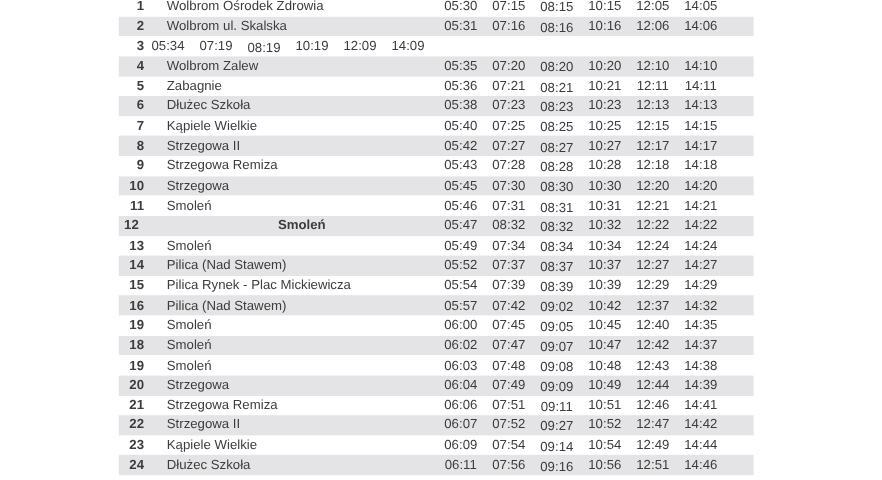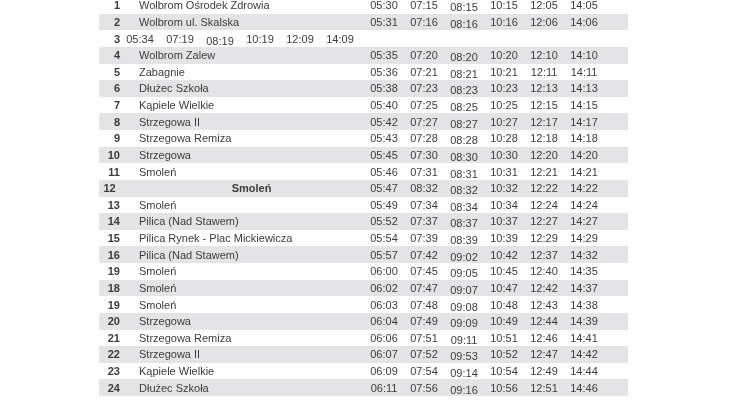--- a/index.html
+++ b/index.html
@@ -294,21 +294,21 @@
       <span class="time">10:51</span>
       <span class="time">12:46</span>
       <span class="time">14:41</span>
       <span class="spacer-right"></span>
     </div>
     <div class="row shaded">
       <span class="num">22</span>
       <span class="name">Strzegowa II</span>
       <span class="time">06:07</span>
       <span class="time">07:52</span>
-      <span class="time t3">09:53</span>
+      <span class="time t3">09:27</span>
       <span class="time">10:52</span>
       <span class="time">12:47</span>
       <span class="time">14:42</span>
       <span class="spacer-right"></span>
     </div>
     <div class="row">
       <span class="num">23</span>
       <span class="name">Kąpiele Wielkie</span>
       <span class="time">06:09</span>
       <span class="time">07:54</span>

